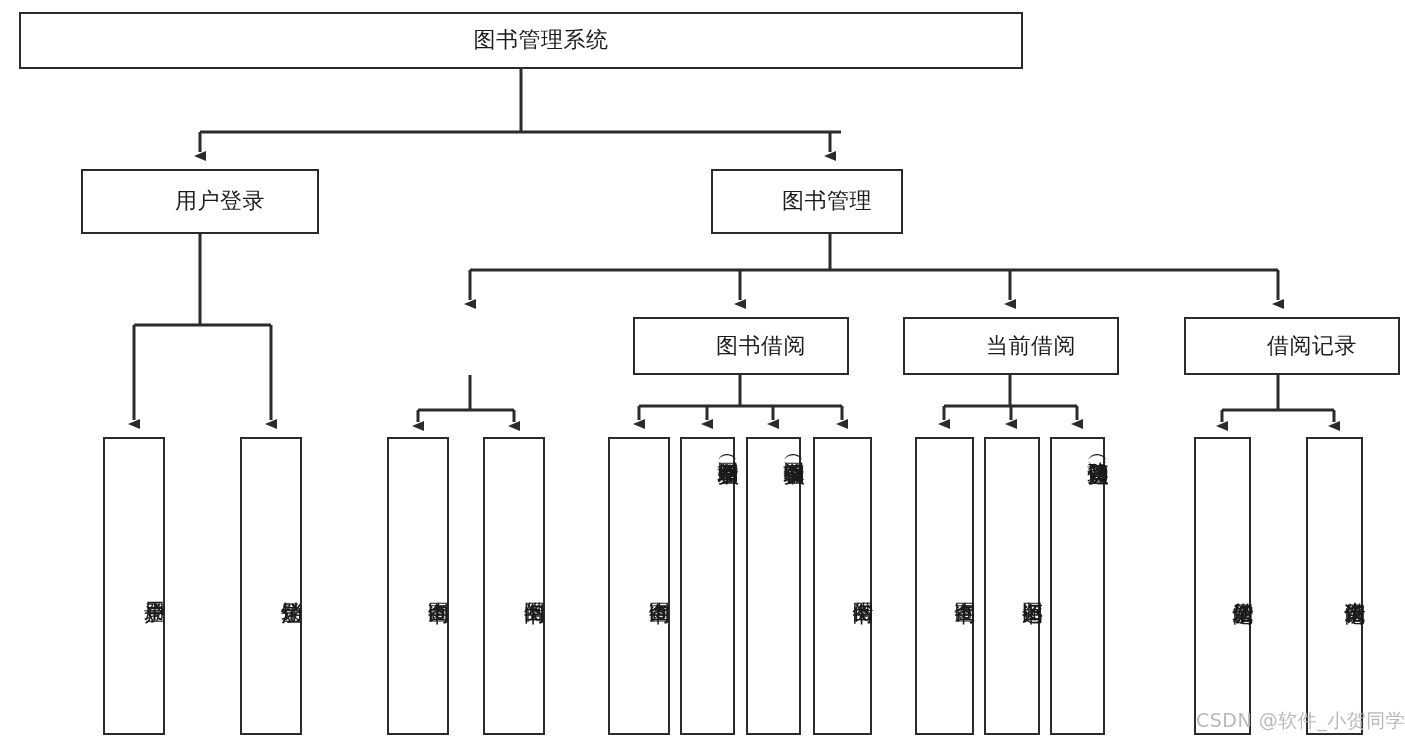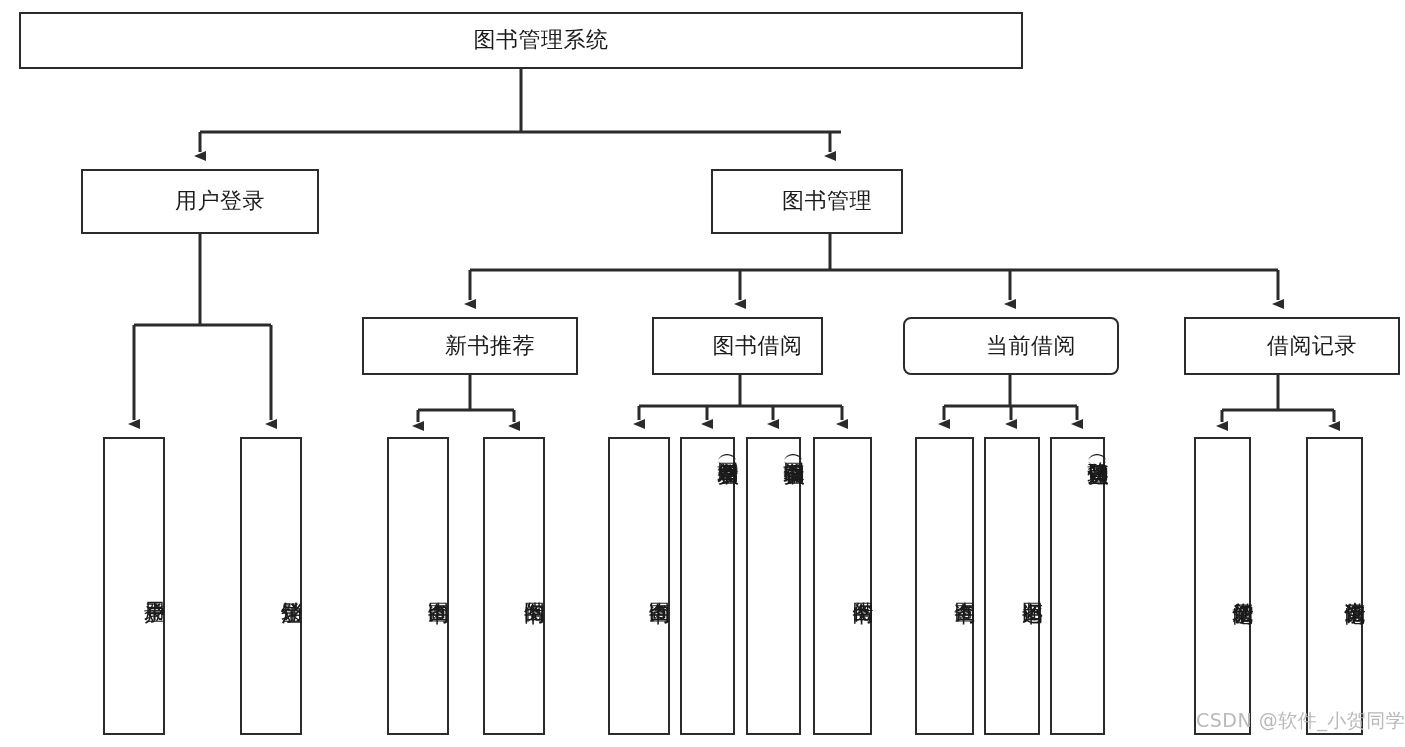--- a/index.html
+++ b/index.html
@@ -125,27 +125,24 @@
     <span class="label">图书管理系统</span>
   </div>
 
   <div class="node horiz" style="left:81px; top:169px; width:238px; height:65px;">
     <span class="label">用户登录</span>
   </div>
   <div class="node horiz" style="left:711px; top:169px; width:192px; height:65px;">
     <span class="label">图书管理</span>
   </div>
 
-  <div class="node horiz" style="left:362px; top:317px; width:216px; height:58px;">
-    <span class="label">新书推荐</span>
-  </div>
-  <div class="node horiz" style="left:652px; top:317px; width:171px; height:58px;">
+  <div class="node horiz" style="left:633px; top:317px; width:216px; height:58px;">
     <span class="label">图书借阅</span>
   </div>
-  <div class="node horiz" style="left:903px; top:317px; width:216px; height:58px;border-radius:8px;">
+  <div class="node horiz" style="left:903px; top:317px; width:216px; height:58px;">
     <span class="label">当前借阅</span>
   </div>
   <div class="node horiz" style="left:1172px; top:317px; width:216px; height:58px;margin-left:12px;">
     <span class="label">借阅记录</span>
   </div>
 
   <div class="node vert" style="left:103px; top:437px; width:62px; height:298px;">
     <span class="label">用户登录</span>
   </div>
   <div class="node vert" style="left:240px; top:437px; width:62px; height:298px;">

